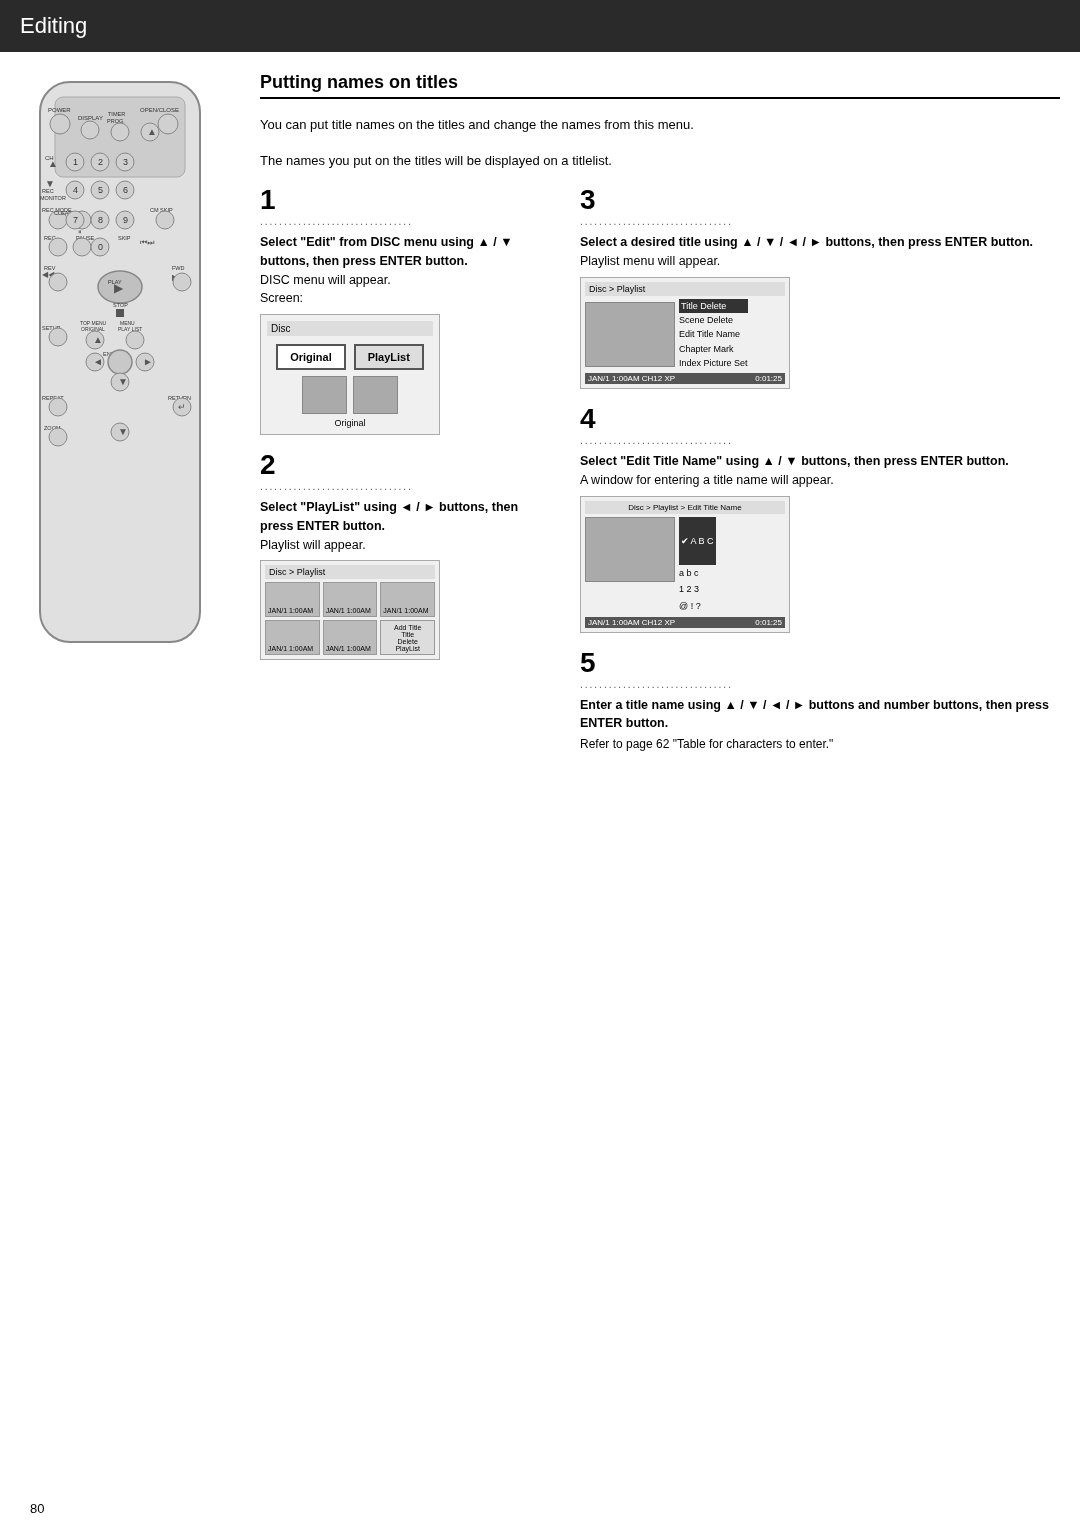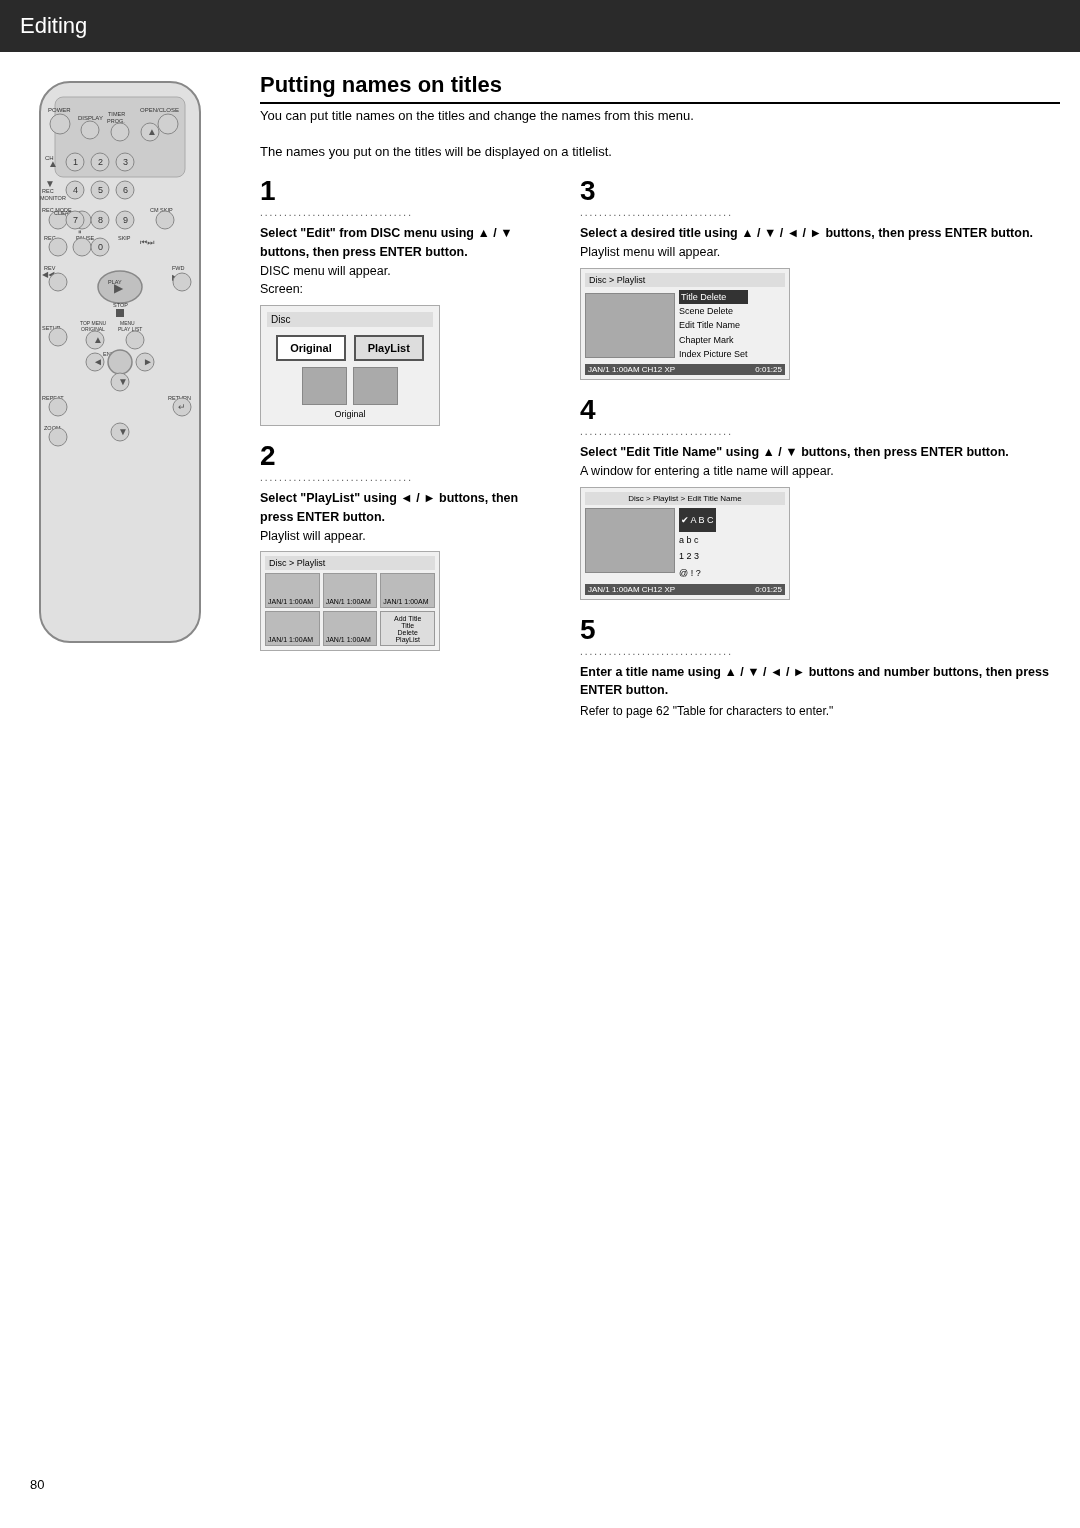--- a/index.html
+++ b/index.html
@@ -39,25 +39,25 @@
 
     
     .instructions-column {
       flex: 1;
       display: flex;
       flex-direction: column;
       gap: 0;
     }
 
     .section-title {
-      font-size: 22px;
+      font-size: 18px;
       font-weight: bold;
       border-bottom: 2px solid #000;
       padding-bottom: 4px;
-      margin-bottom: 2px;
+      margin-bottom: 16px;
     }
 
     .intro-text {
       font-size: 13px;
       line-height: 1.5;
       margin-bottom: 16px;
     }
 
     .step {
       margin-bottom: 12px;
@@ -368,21 +368,21 @@
           <div class="step-text">
             <b>Select "Edit Title Name" using ▲ / ▼ buttons, then press ENTER button.</b><br>
             <span>A window for entering a title name will appear.</span>
           </div>
 
           <div style="border:1px solid #aaa; background:#f0f0f0; margin-top:6px; width:210px; padding:4px; font-size:10px;">
             <div style="font-size:8px; background:#ddd; padding:2px 4px; margin-bottom:3px;text-align:center;">Disc &gt; Playlist &gt; Edit Title Name</div>
             <div style="display:flex; gap:4px;">
               <div style="width:90px; background:#aaa; height:65px; border:1px solid #888; flex-shrink:0;"></div>
               <div style="font-size:9px; line-height:1.8;">
-                <div style="background:#333; color:#fff; padding:4px 2px;">✔ A B C</div>
+                <div style="background:#333; color:#fff; padding:16px 2px;">✔ A B C</div>
                 <div>a b c</div>
                 <div>1 2 3</div>
                 <div>@ ! ?</div>
               </div>
             </div>
             <div style="background:#555; color:#fff; font-size:8px; padding:1px 3px; margin-top:3px; display:flex; justify-content:space-between;">
               <span>JAN/1  1:00AM  CH12  XP</span>
               <span>0:01:25</span>
             </div>
           </div>
@@ -398,13 +398,13 @@
             <span>Refer to page 62 "Table for characters to enter."</span>
           </div>
         </div>
 
       </div>
     </div>
 
   </div>
 </div>
 
-<div class="page-number" style="position:absolute; bottom:36px; left:30px;">80</div>
+<div class="page-number" style="position:absolute; bottom:12px; left:30px;">80</div>
 
 </body></html>

